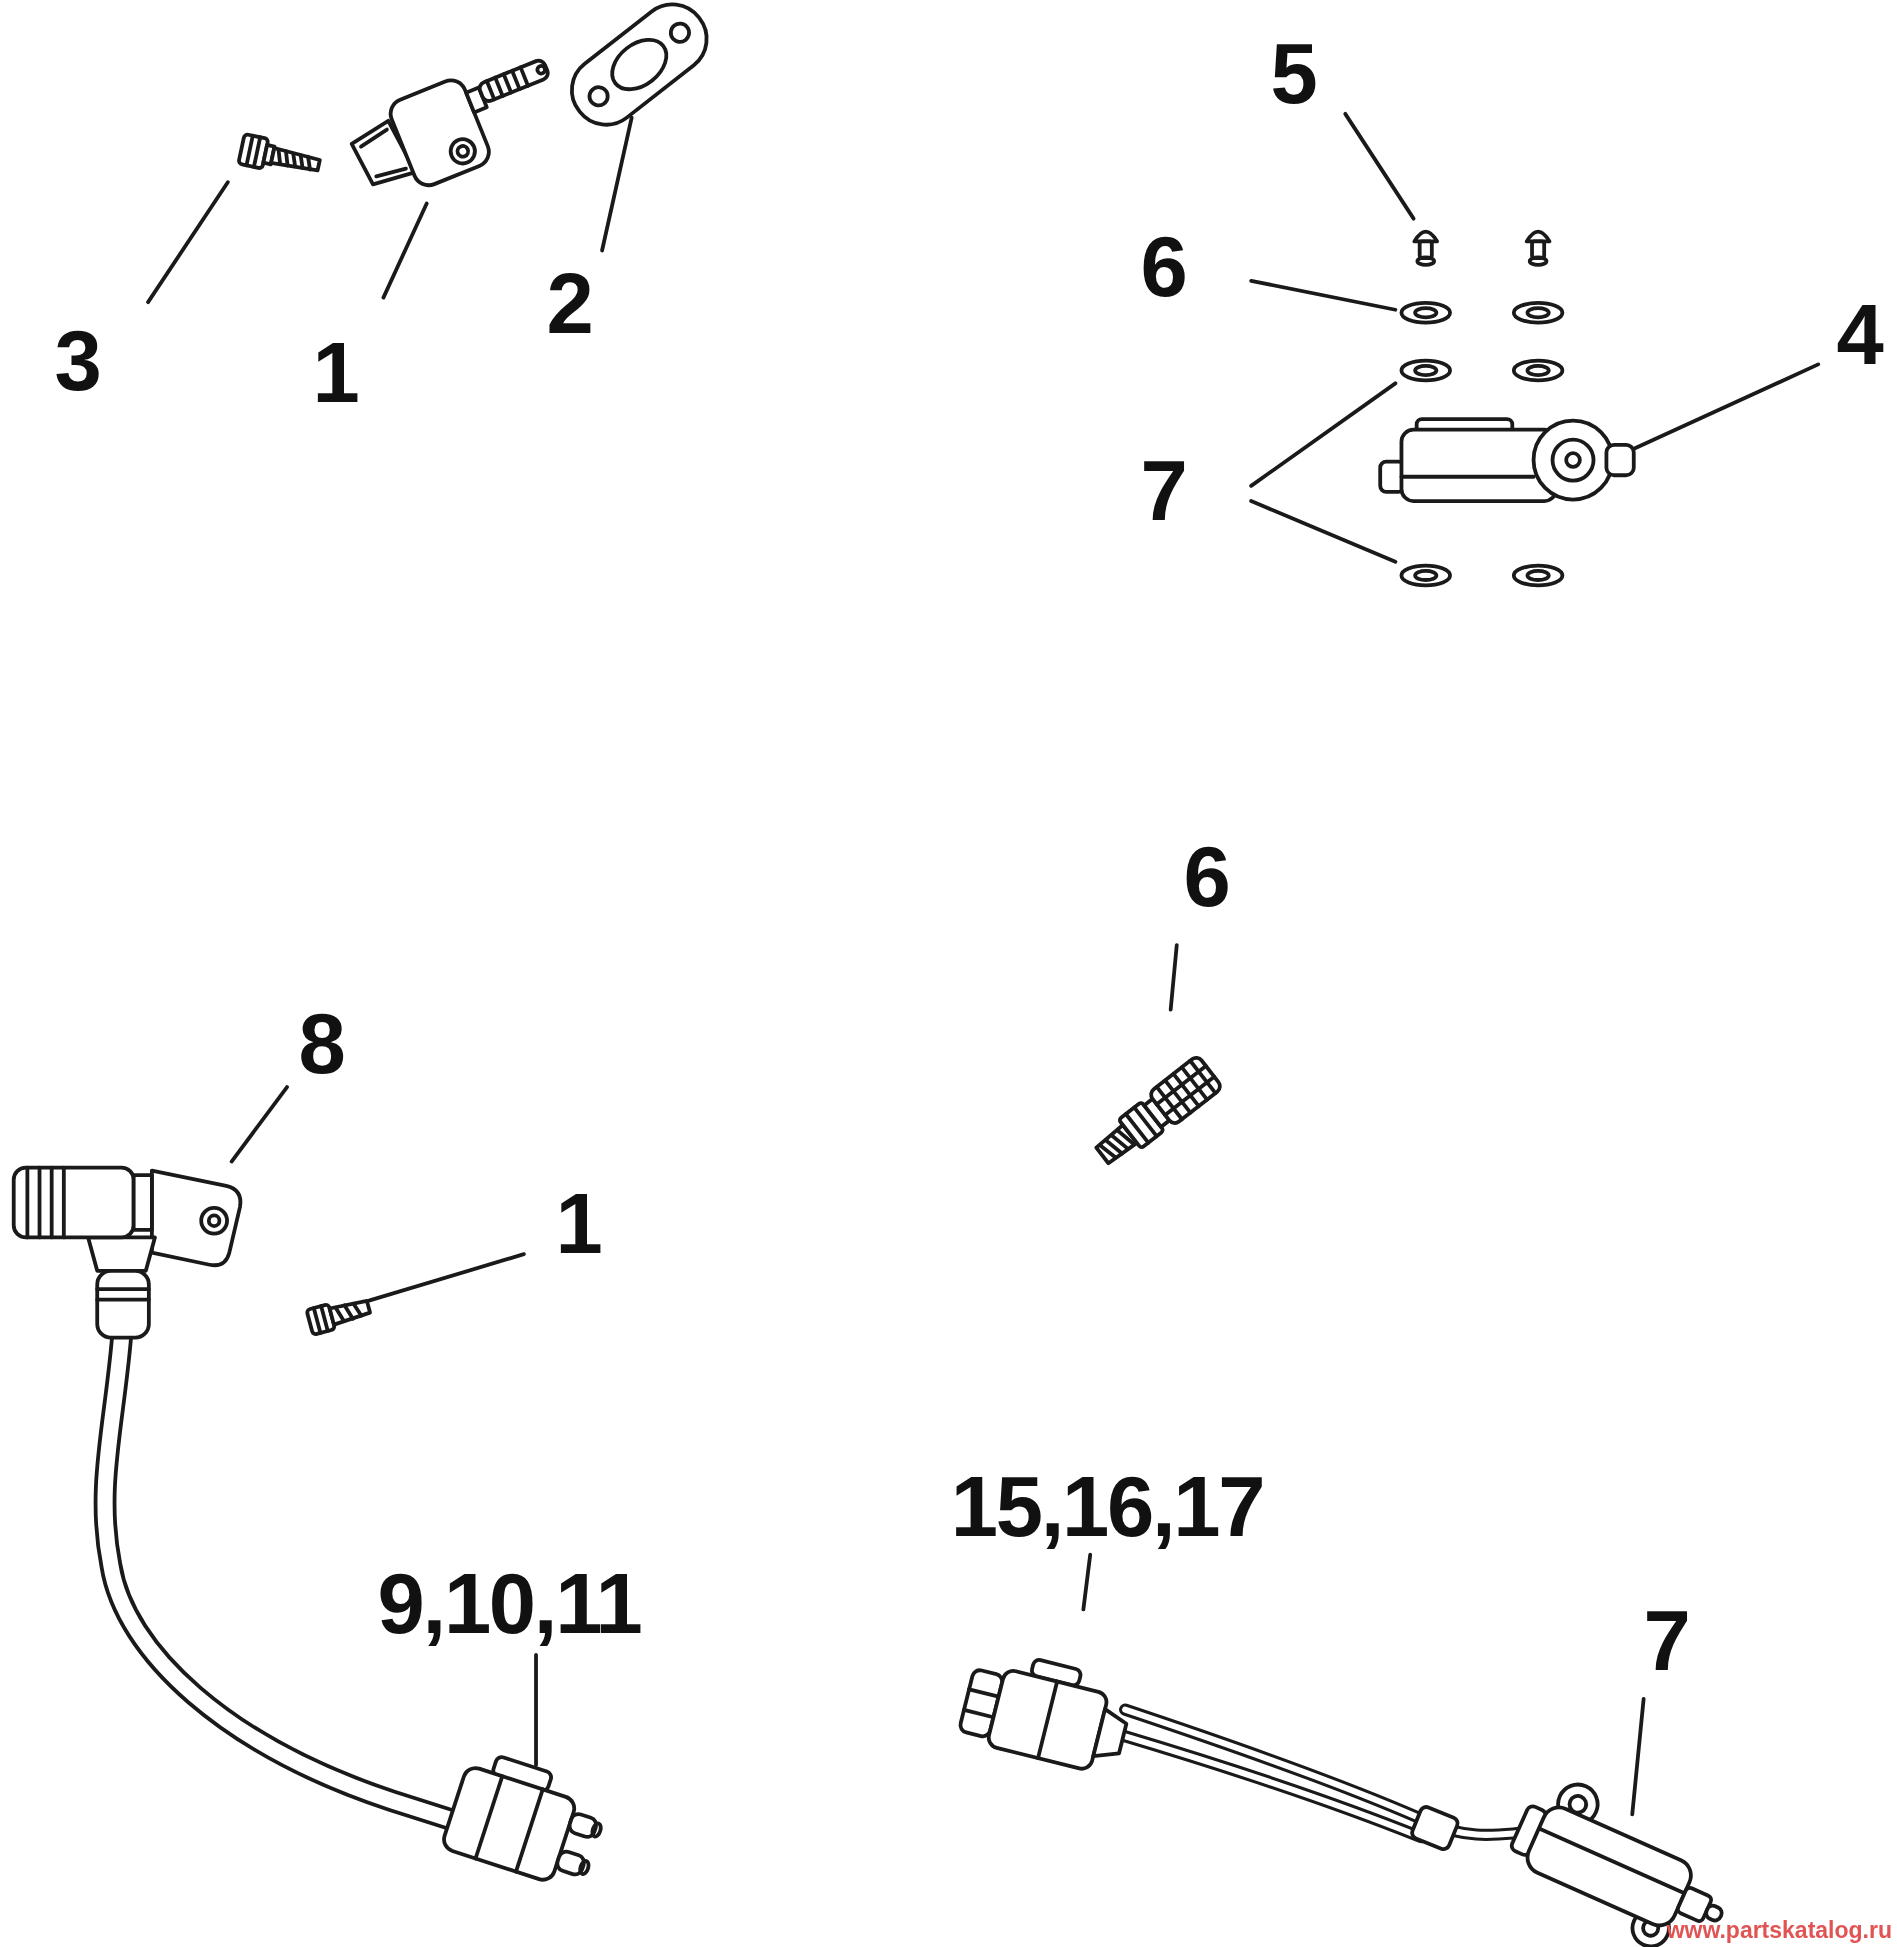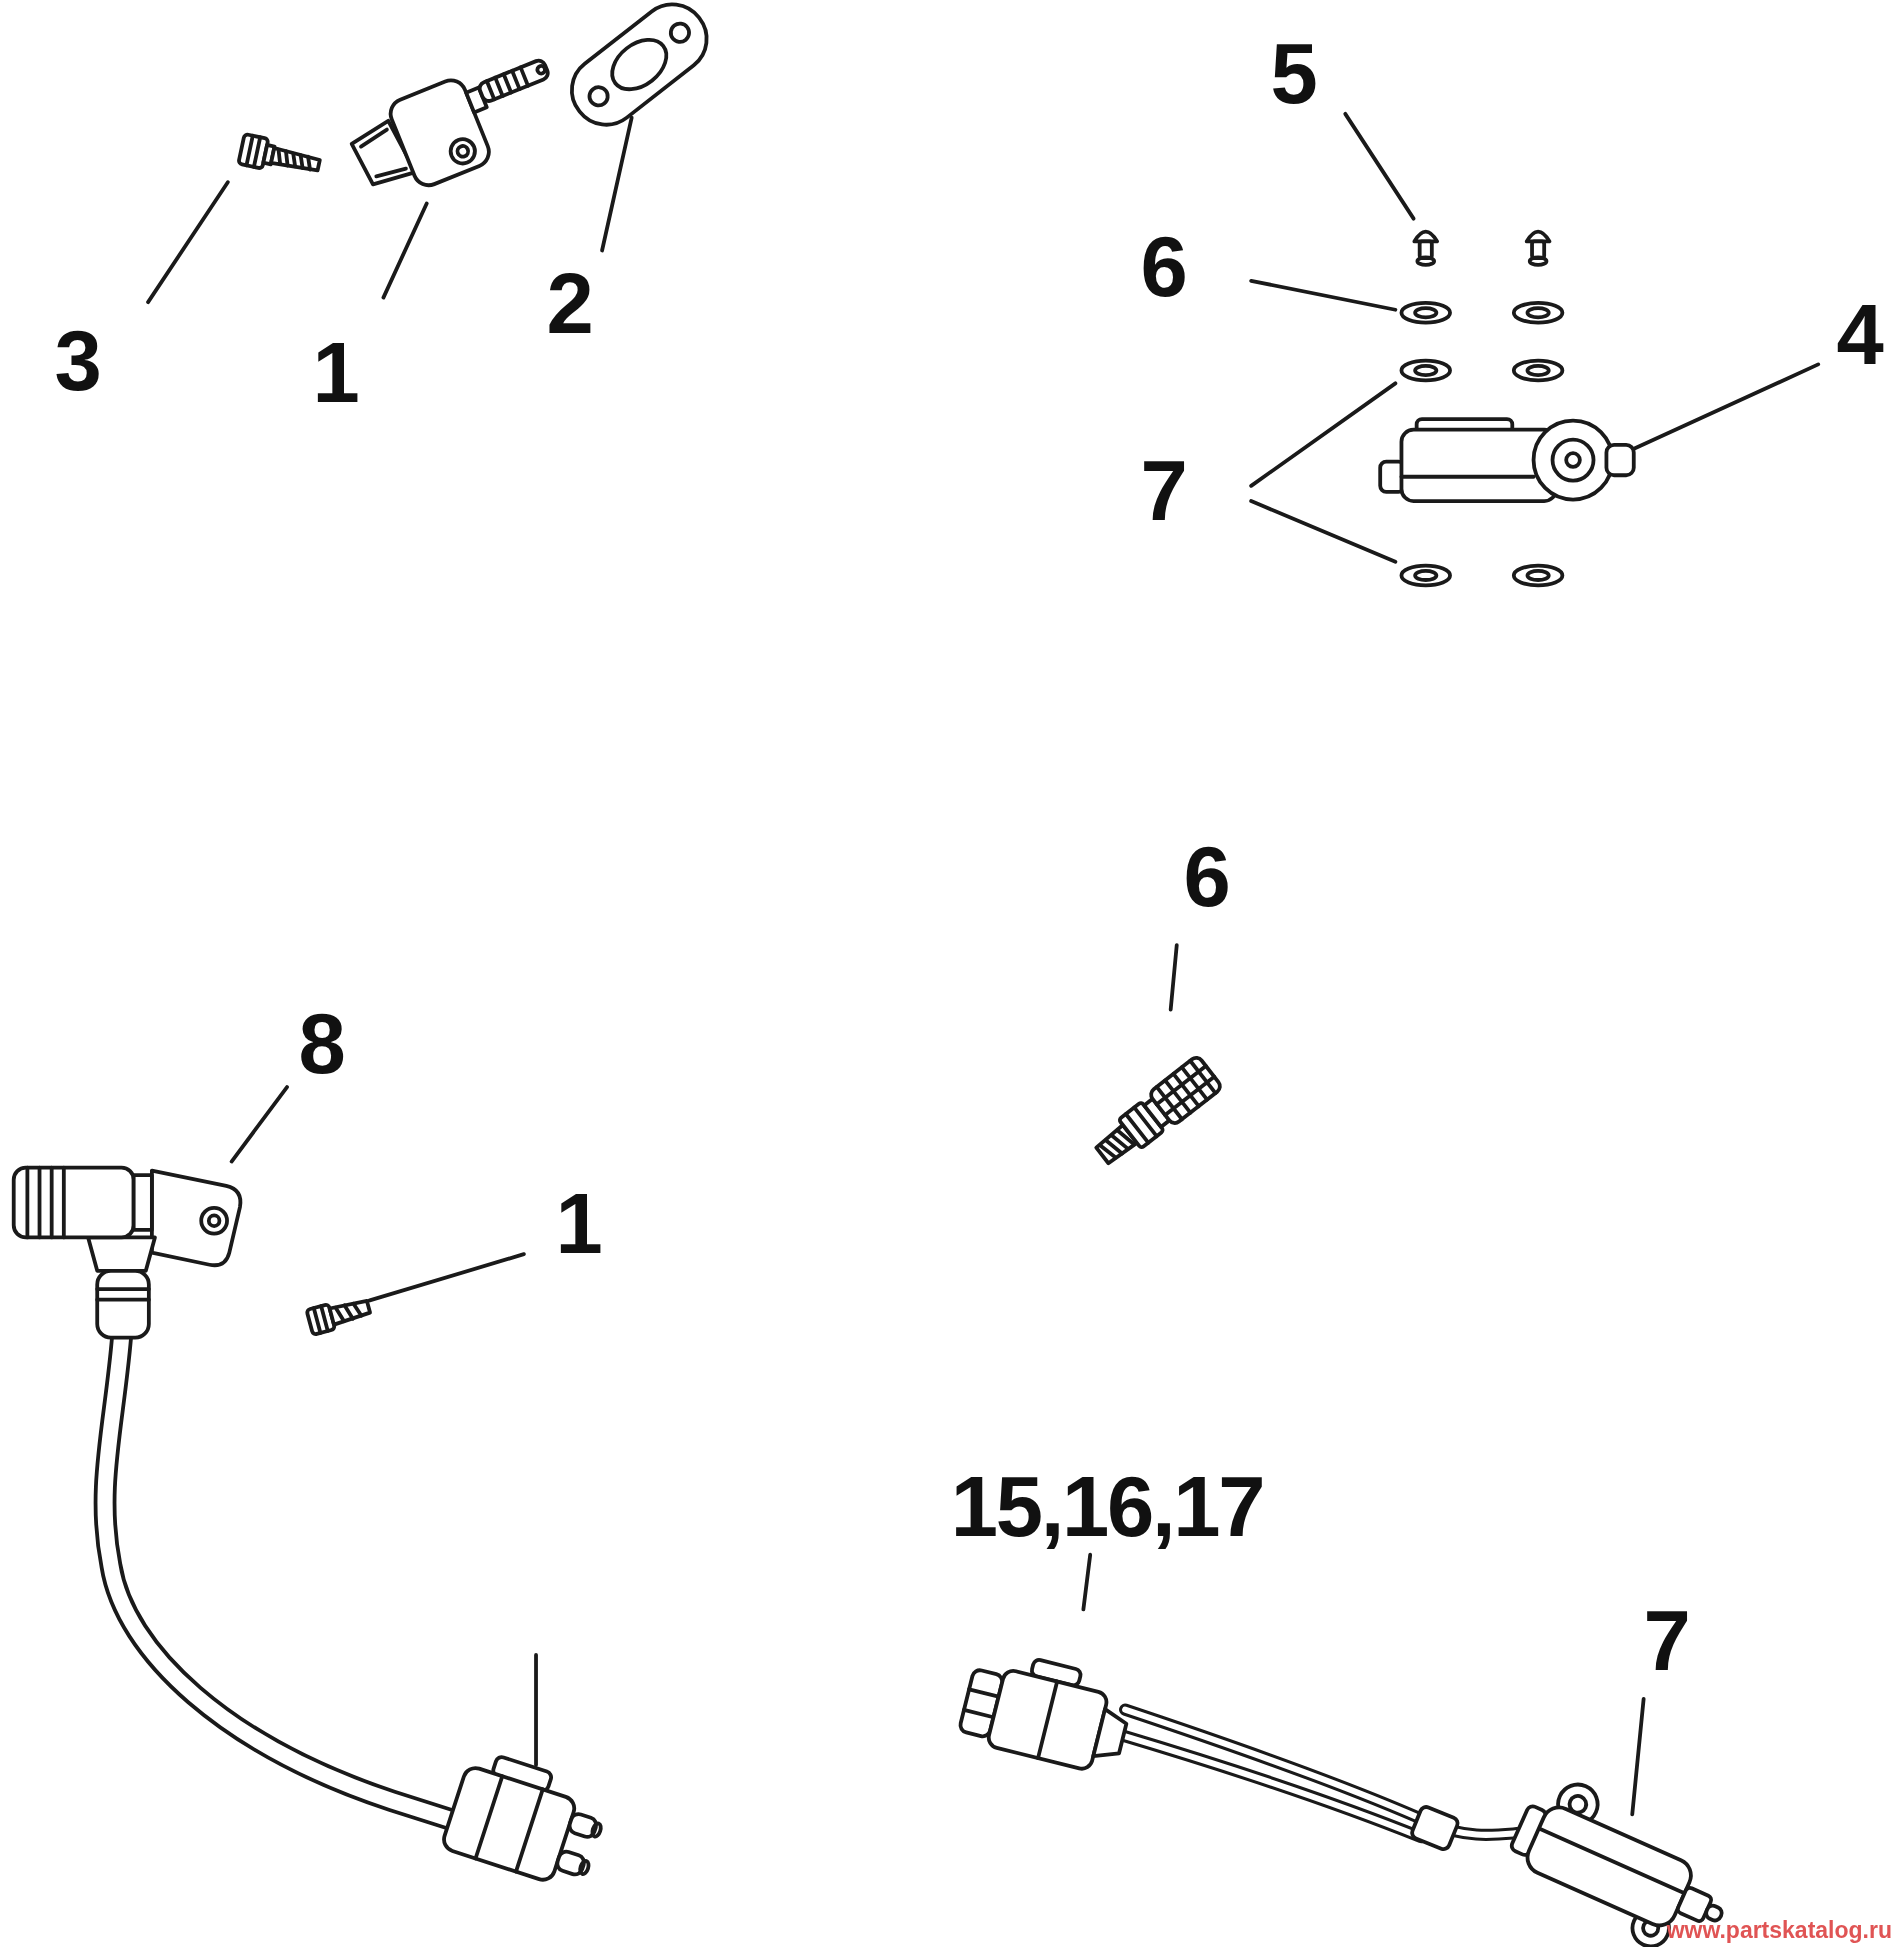--- a/index.html
+++ b/index.html
@@ -211,19 +211,20 @@
   <div class="callout" style="left:77px;  top:361px;">3</div>
   <div class="callout" style="left:335px;  top:373px;">1</div>
   <div class="callout" style="left:569px;  top:304px;">2</div>
   <div class="callout" style="left:1293px; top:74px;">5</div>
   <div class="callout" style="left:1163px; top:267px;">6</div>
   <div class="callout" style="left:1859px; top:335px;">4</div>
   <div class="callout" style="left:1163px; top:491px;">7</div>
   <div class="callout" style="left:1206px; top:877px;">6</div>
   <div class="callout" style="left:321px;  top:1044px;">8</div>
   <div class="callout" style="left:578px;  top:1224px;">1</div>
+  <div class="callout" style="left:509px;  top:1604px;">9,10,11</div>
   <div class="callout" style="left:1107px; top:1507px;">15,16,17</div>
   <div class="callout" style="left:1666px; top:1641px;">7</div>
 
   <div class="watermark">www.partskatalog.ru</div>
 
 </div>
 
 
 </body></html>

